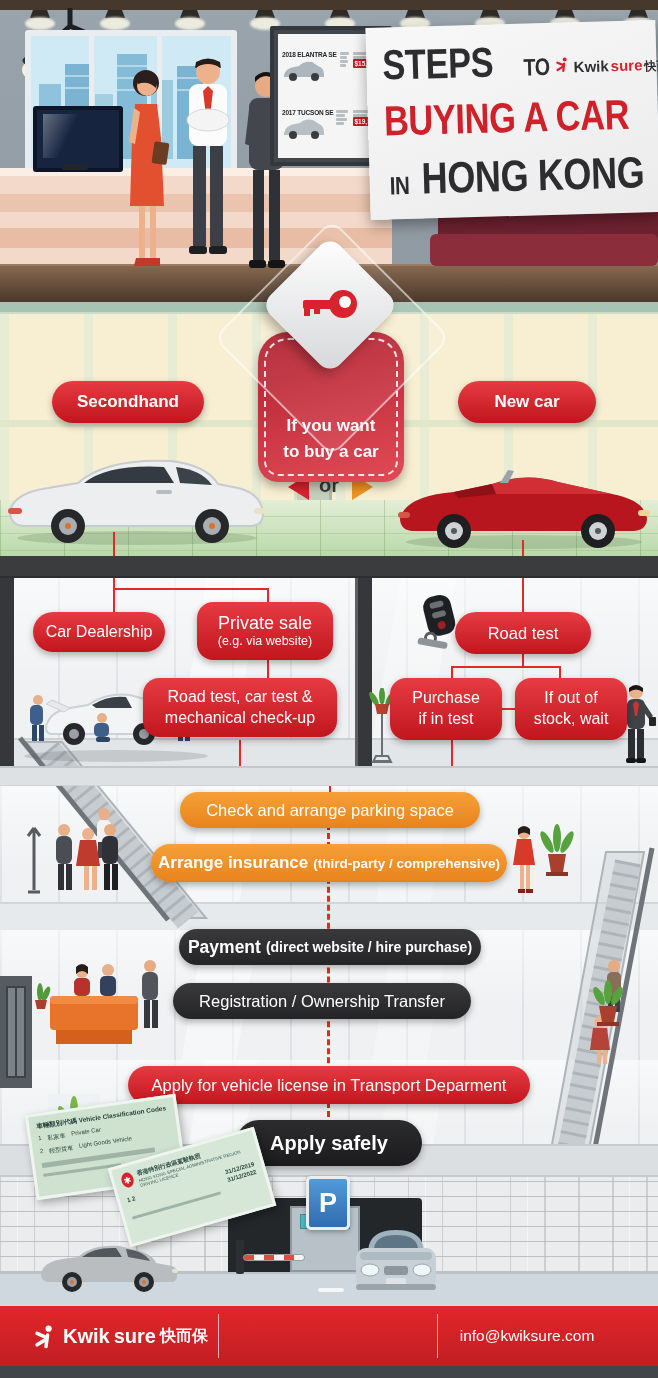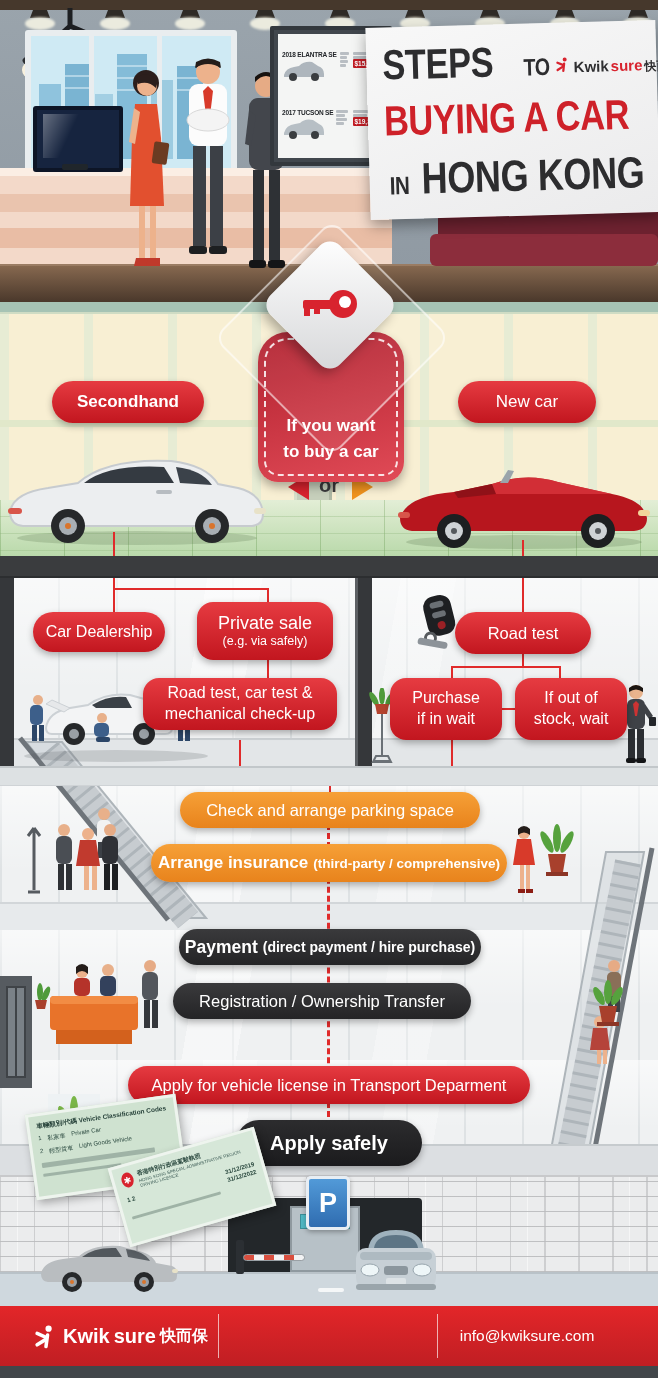--- a/index.html
+++ b/index.html
@@ -314,21 +314,21 @@
   <div class="abs show-sill"></div>
   <div class="abs show-pillar"></div>
   <div class="abs show-floor"></div>
 
   <div class="abs rline" style="left:113px;top:532px;width:2px;height:24px"></div>
   <div class="abs rline" style="left:522px;top:540px;width:2px;height:16px"></div>
 
   <div class="abs pill" style="left:52px;top:381px;width:152px;height:42px;font-size:17px;font-weight:700">
       <span>Secondhand</span>
     </div>
-  <div class="abs pill" style="left:458px;top:381px;width:138px;height:42px;font-size:17px;font-weight:400">
+  <div class="abs pill" style="left:458px;top:381px;width:138px;height:42px;font-size:17px;font-weight:700">
       <span>New car</span>
     </div>
 
   <div class="abs tag">
     <div class="tag-text">
       <span style="display:block">If you want</span>
       <span style="display:block">to buy a car</span>
     </div>
   </div>
   <div class="abs glassd"></div>
@@ -397,32 +397,32 @@
   <div class="abs rline" style="left:502px;top:708px;width:13px;height:2px"></div>
   <div class="abs rline" style="left:451px;top:740px;width:2px;height:32px"></div>
   <div class="abs rline" style="left:329px;top:770px;width:124px;height:2px"></div>
   <div class="abs rline" style="left:329px;top:770px;width:2px;height:24px"></div>
 
   <div class="abs pill" style="left:33px;top:612px;width:132px;height:40px;font-size:16px">
       <span>Car Dealership</span>
     </div>
   <div class="abs pill" style="left:197px;top:602px;width:136px;height:58px;border-radius:16px;flex-direction:column;line-height:1.15">
     <span style="font-size:18px">Private sale</span>
-    <span style="font-size:12.5px">(e.g. via safely)</span>
-  </div>
-  <div class="abs pill" style="left:143px;top:678px;width:194px;height:52px;border-radius:16px;flex-direction:column;font-size:16px;line-height:1.3">
+    <span style="font-size:12.5px">(e.g. via website)</span>
+  </div>
+  <div class="abs pill" style="left:143px;top:678px;width:194px;height:59px;border-radius:16px;flex-direction:column;font-size:16px;line-height:1.3">
     <span>Road test, car test &amp;</span>
     <span>mechanical check-up</span>
   </div>
   <div class="abs pill" style="left:455px;top:612px;width:136px;height:42px;font-size:16.5px">
       <span>Road test</span>
     </div>
   <div class="abs pill" style="left:390px;top:678px;width:112px;height:62px;border-radius:16px;flex-direction:column;font-size:16px;line-height:1.3">
     <span>Purchase</span>
-    <span>if in wait</span>
+    <span>if in test</span>
   </div>
   <div class="abs pill" style="left:515px;top:678px;width:112px;height:62px;border-radius:16px;flex-direction:column;font-size:16px;line-height:1.3">
     <span>If out of</span>
     <span>stock, wait</span>
   </div>
 
   <svg class="abs" style="left:412px;top:594px;z-index:4;transform:rotate(-14deg)" width="52" height="66" viewBox="0 0 52 66">
     <rect x="16" y="2" width="28" height="40" rx="11" fill="#1d1f22"></rect>
     <rect x="23" y="8" width="14" height="6" rx="3" fill="#6a6f74"></rect>
     <rect x="23" y="18" width="14" height="6" rx="3" fill="#6a6f74"></rect>
@@ -568,21 +568,21 @@
         <rect x="57" y="204" width="4" height="14" fill="#edb28c"></rect>
         <rect x="63" y="204" width="4" height="14" fill="#edb28c"></rect>
       </g>
   </svg>
 
   <div class="abs spine"></div>
 
   <div class="abs lvl lvl3"></div>
   <div class="abs pill dpill" style="left:179px;top:929px;width:302px;height:36px;gap:5px">
     <span style="font-size:17.5px;font-weight:700">Payment</span>
-    <span class="sub" style="font-size:14px">(direct payment / hire purchase)</span>
+    <span class="sub" style="font-size:14px">(direct website / hire purchase)</span>
   </div>
   <div class="abs pill dpill" style="left:173px;top:983px;width:298px;height:36px;font-size:16.5px">
       <span>Registration / Ownership Transfer</span>
     </div>
 
   <div class="abs" style="left:0;top:976px;width:32px;height:112px;background:#565b60;z-index:1">
     <div style="position:absolute;left:6px;top:10px;width:20px;height:92px;background:#7a8187;border:2px solid #3f4347;box-sizing:border-box"></div>
     <div style="position:absolute;left:15px;top:10px;width:2px;height:92px;background:#3f4347"></div>
   </div>
 

